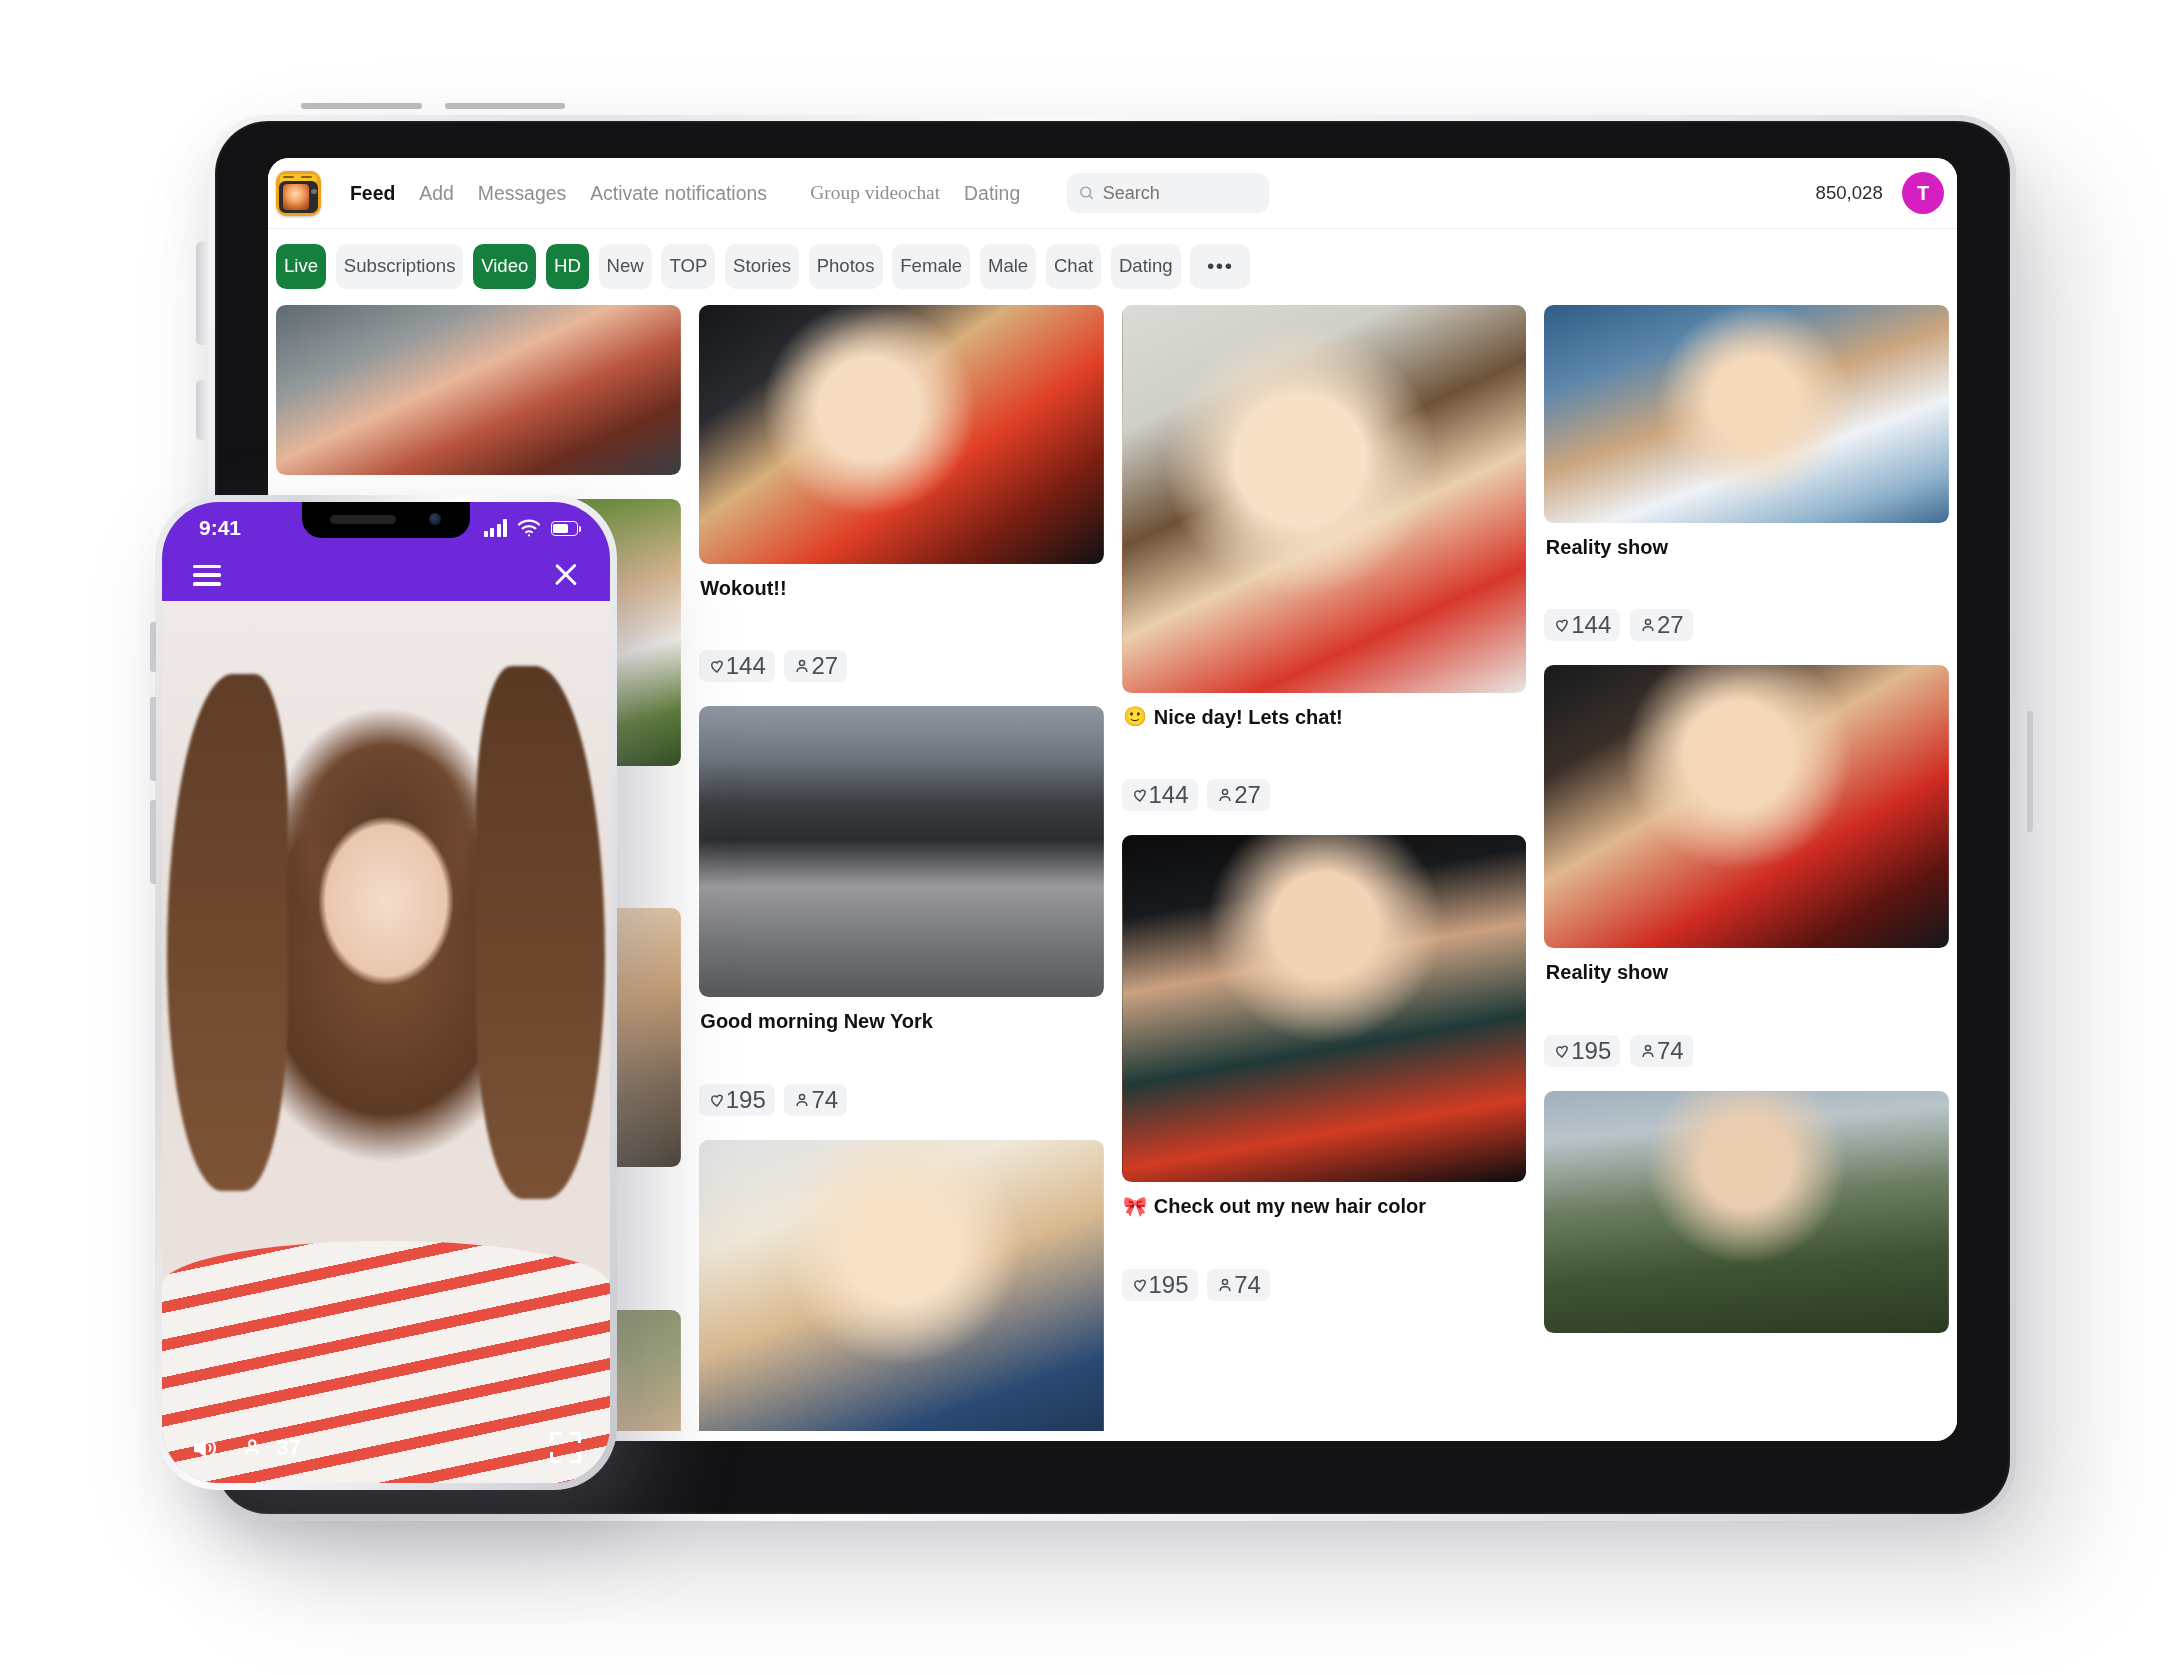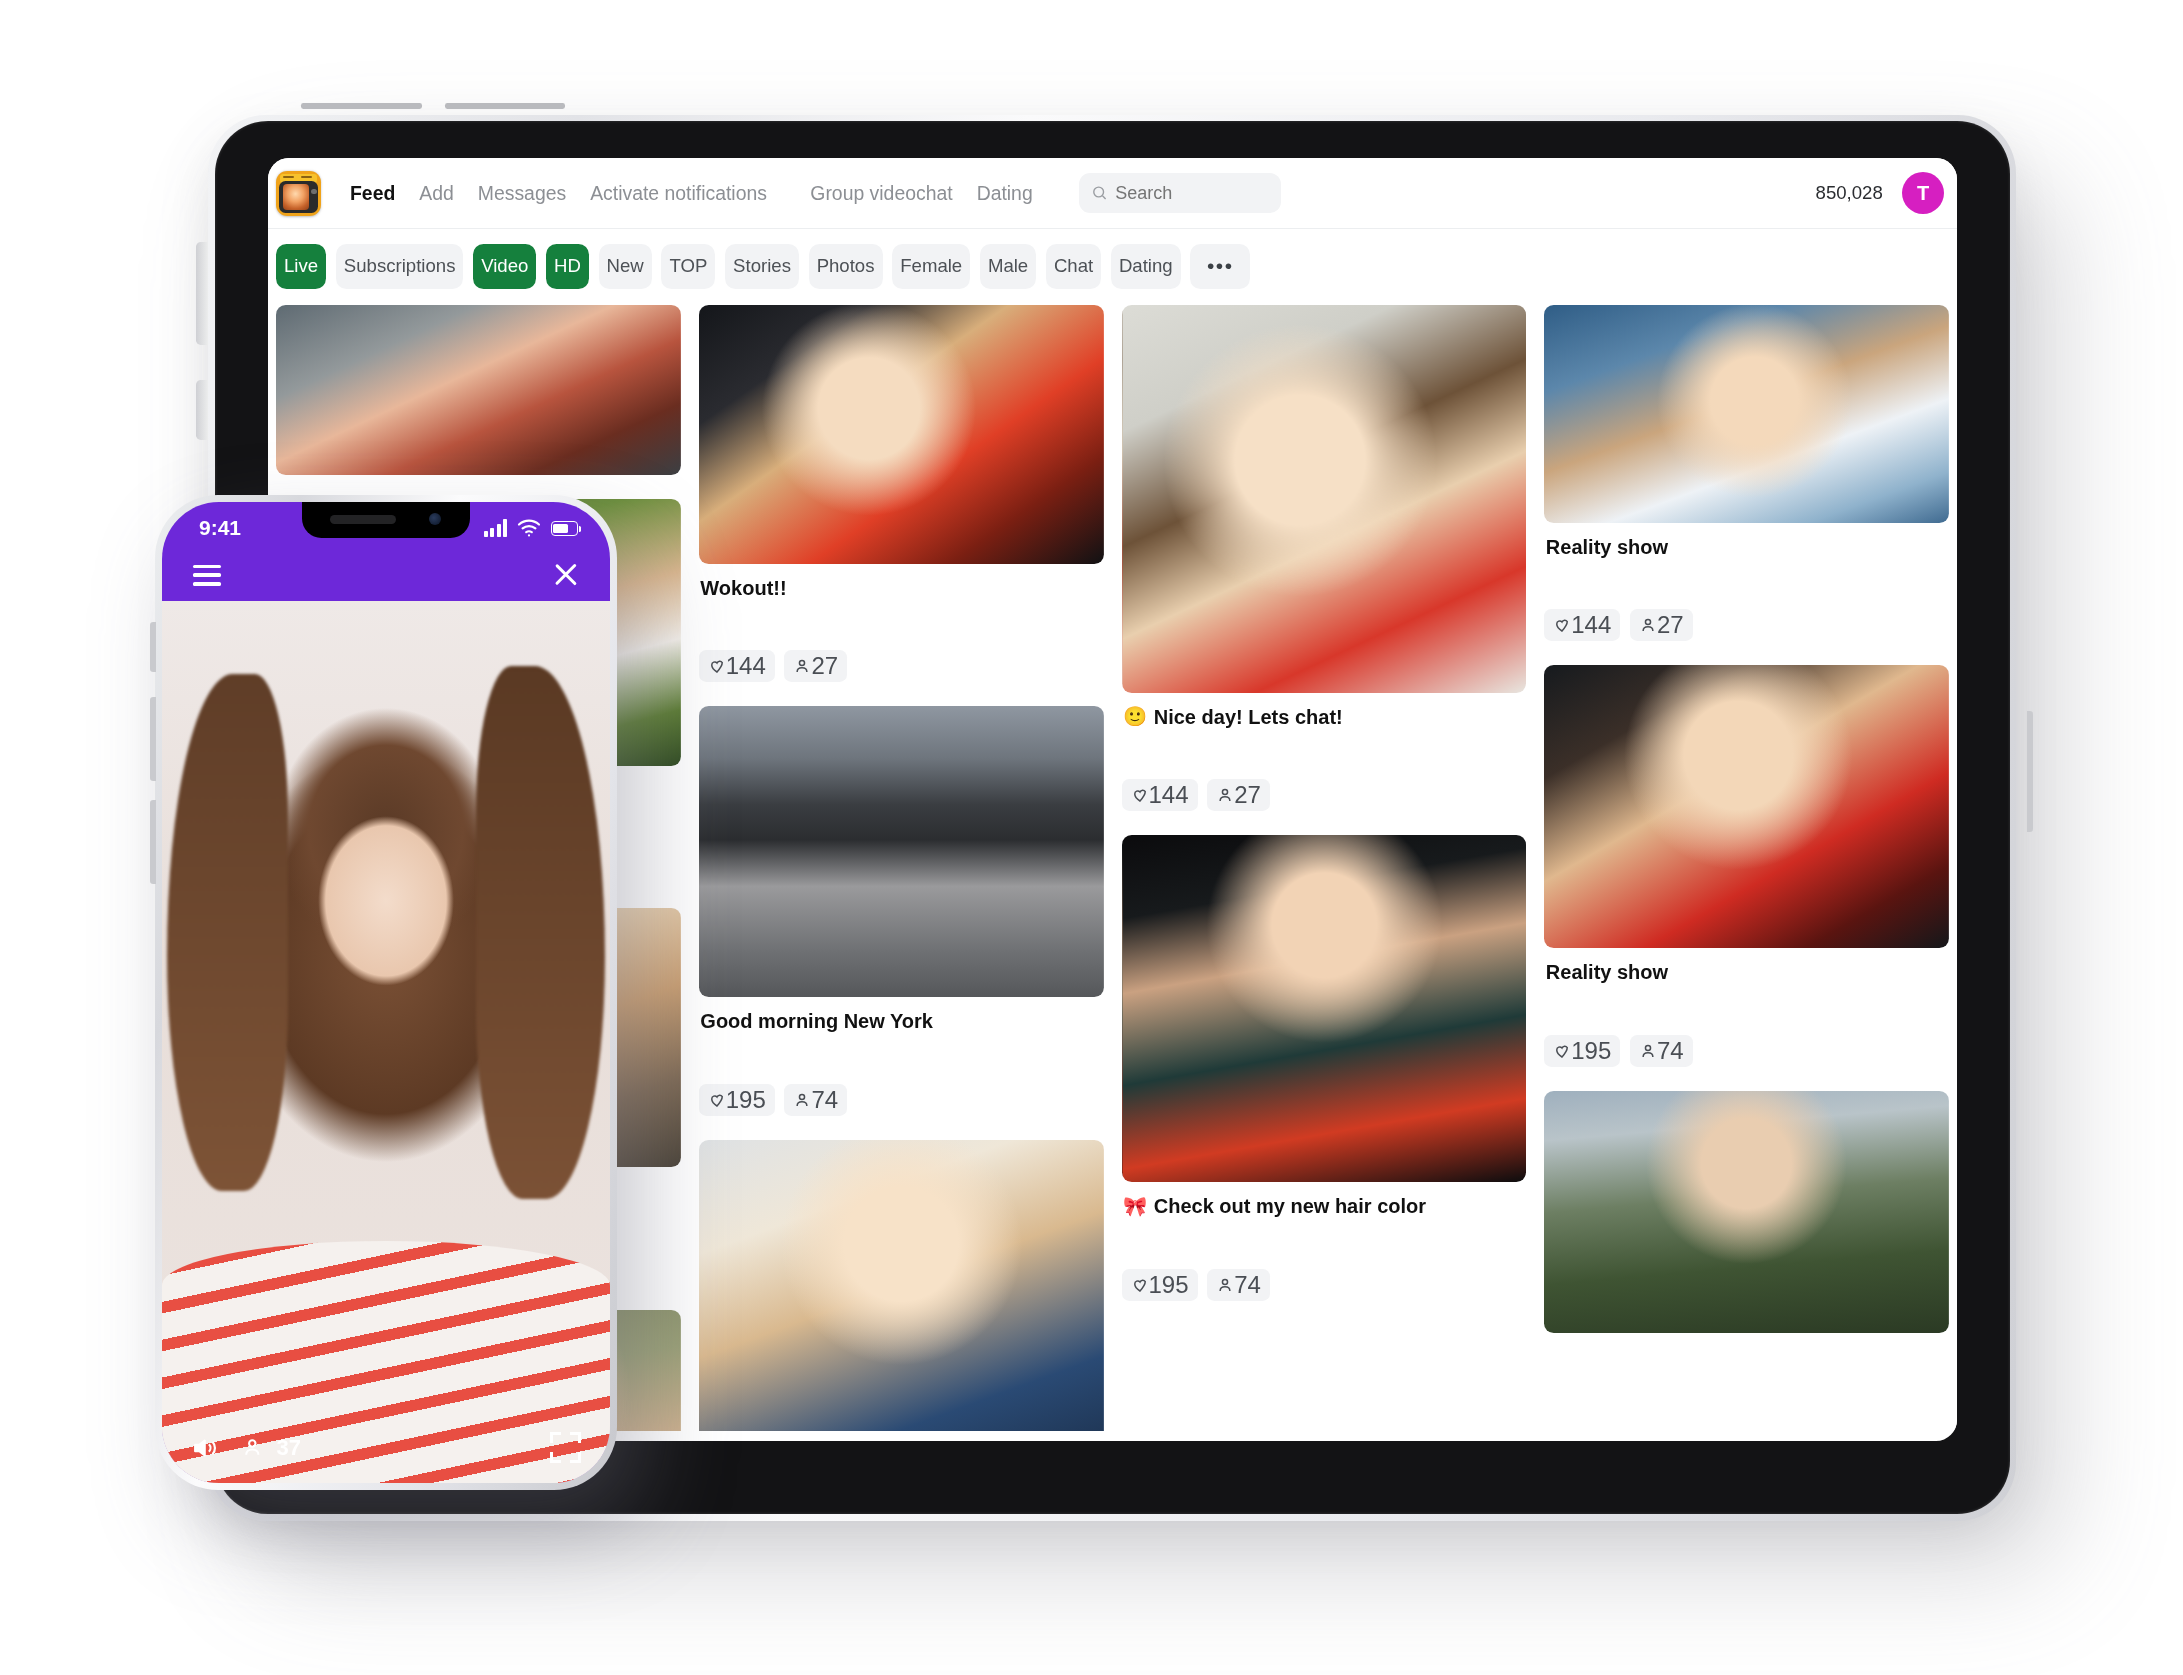--- a/index.html
+++ b/index.html
@@ -67,21 +67,21 @@
   .logo .tvtop::after{left:21px;width:11.3px;}
   .logo .tvbody{position:absolute;left:3.2px;top:10.5px;width:39px;height:31.5px;border-radius:6.5px;background:#2b2b2b;}
   .logo .tvscreen{position:absolute;left:6.5px;top:13px;width:26px;height:26px;border-radius:4px;
     background:radial-gradient(circle at 48% 38%, #ffd9ae 0%, #f2a264 38%, #c6622a 70%, #8e3d16 100%);}
   .logo .tvknob{position:absolute;right:4px;top:18px;width:5.7px;height:5.7px;border-radius:50%;background:#6e6e6e;}
 
   .navlink{
     font-size:19.4px; color:#8c8f94; margin-right:24px; white-space:nowrap; cursor:pointer;
   }
   .navlink.active{ color:#111; font-weight:700; }
-  .navlink.gapbig{ margin-left:19.4px; }
+  .navlink.gapbig{ margin-left:19.4px;font-family:Liberation Serif, serif; }
 
   .searchbox{
     margin-left:22.6px; width:202px; height:40px; border-radius:11.3px; background:#f2f3f5;
     display:flex; align-items:center; padding:0 11.3px; gap:8px;
   }
   .searchbox input{
     border:none;outline:none;background:transparent;font-size:18px;color:#9a9da2;width:100%;
     font-family:"Liberation Sans", sans-serif;
   }
   .topbar .spacer{flex:1 1 auto;}

